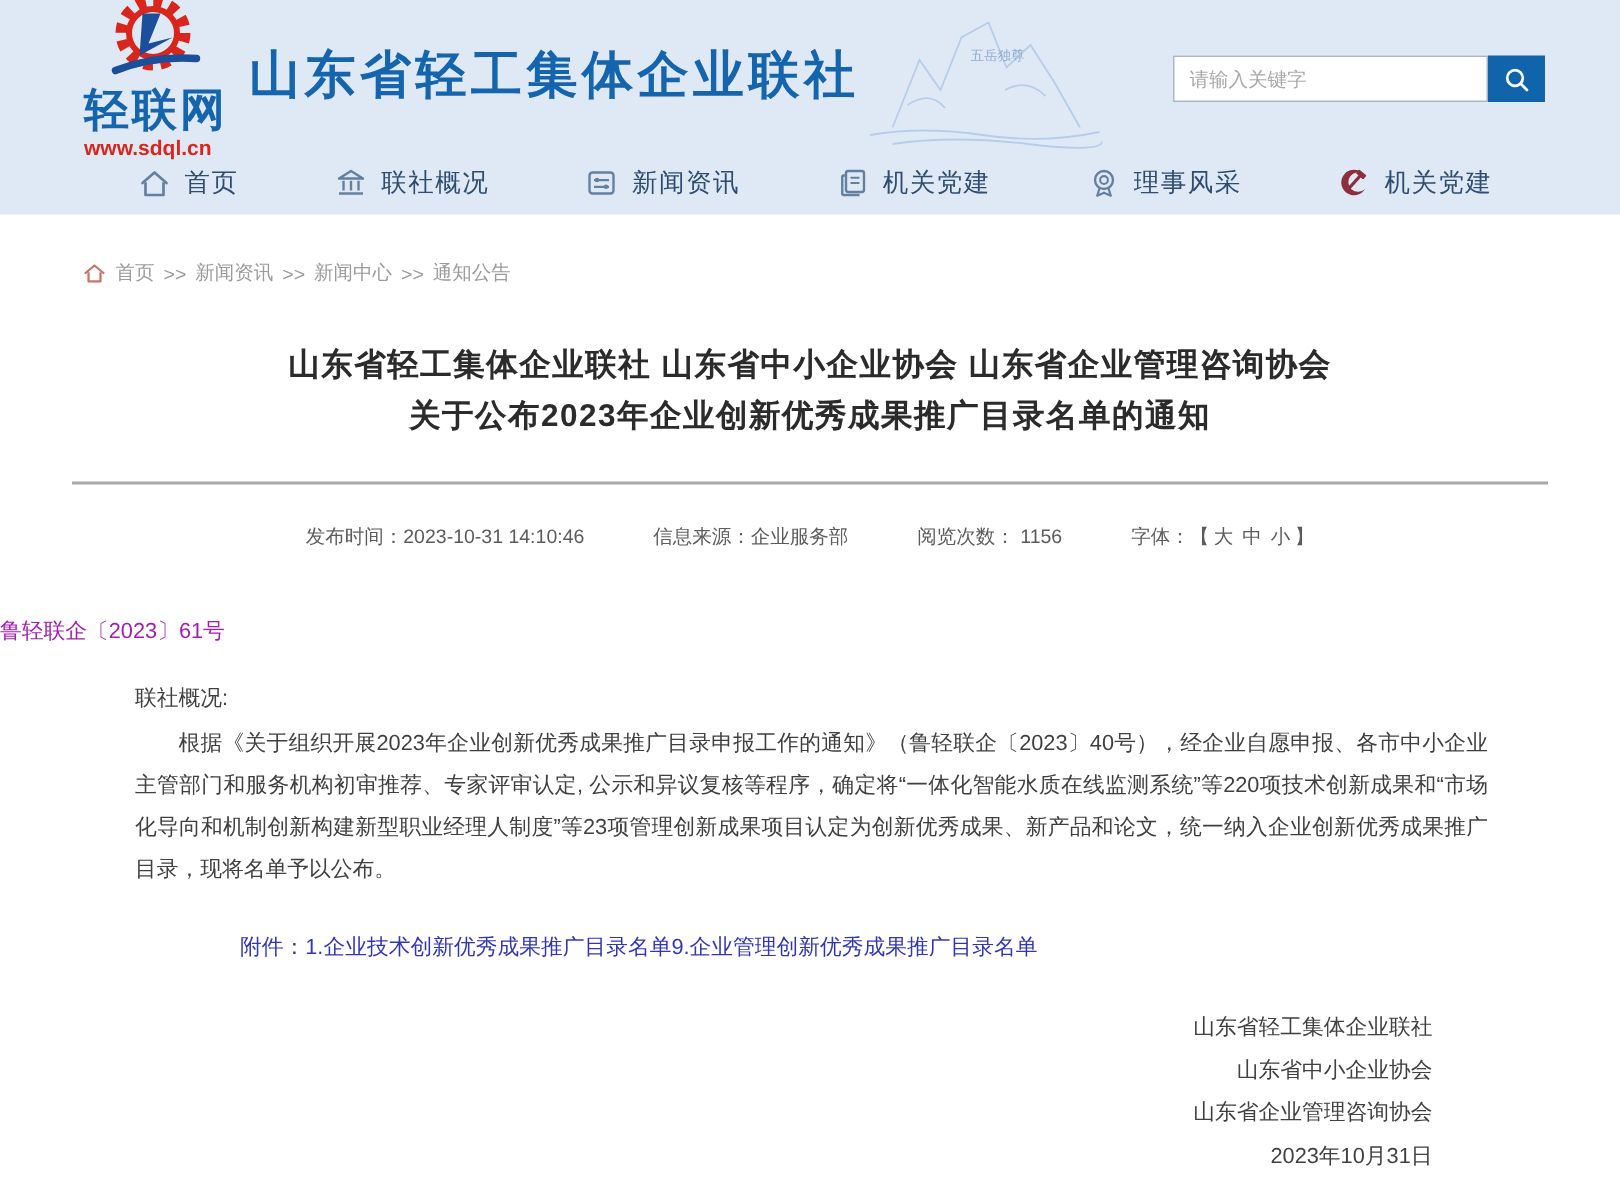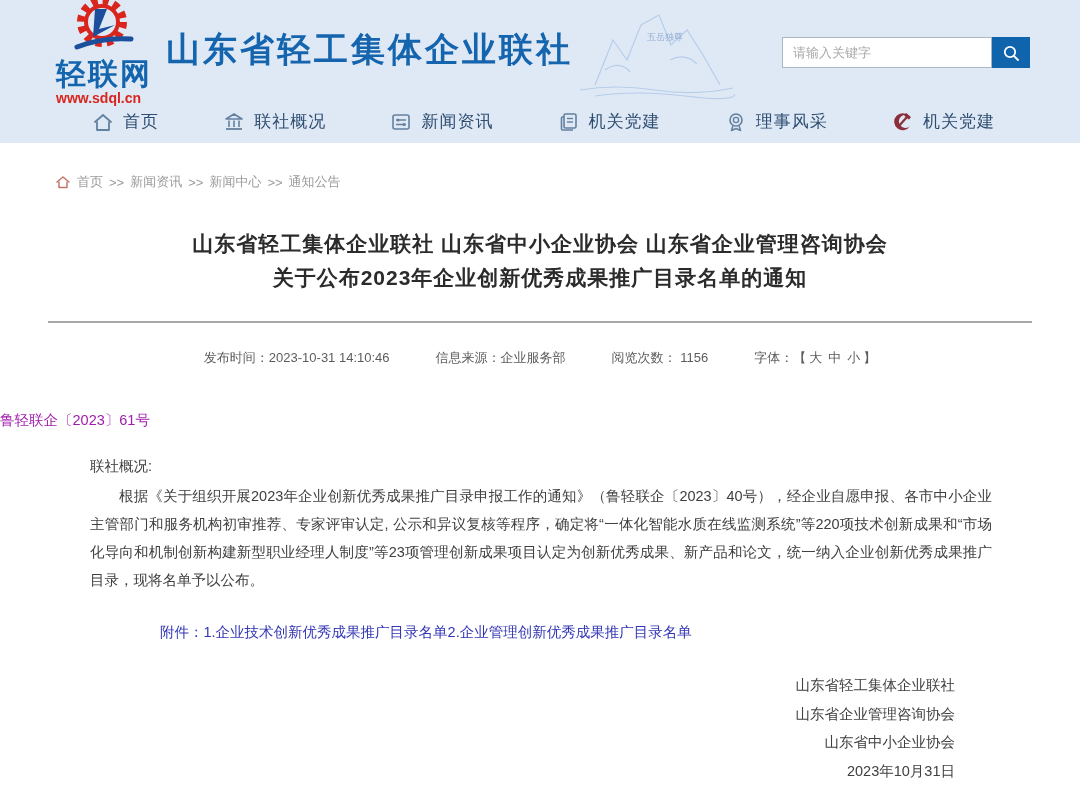--- a/index.html
+++ b/index.html
@@ -188,24 +188,24 @@
 
   <div class="body-text">
     <div class="salutation">联社概况:</div>
     <div class="paragraph">根据《关于组织开展2023年企业创新优秀成果推广目录申报工作的通知》（鲁轻联企〔2023〕40号），经企业自愿申报、各市中小企业主管部门和服务机构初审推荐、专家评审认定, 公示和异议复核等程序，确定将“一体化智能水质在线监测系统”等220项技术创新成果和“市场化导向和机制创新构建新型职业经理人制度”等23项管理创新成果项目认定为创新优秀成果、新产品和论文，统一纳入企业创新优秀成果推广目录，现将名单予以公布。</div>
   </div>
 
   <div class="attachments">
     <span class="attach-label">附件：</span>
     <span class="attach-links">
       <a class="attach-link">1.企业技术创新优秀成果推广目录名单</a>
-      <a class="attach-link">2.企业管理创新优秀成果推广目录名单</a>
+      <a class="attach-link">9.企业管理创新优秀成果推广目录名单</a>
     </span>
   </div>
 
   <div class="signatures">
     <div class="sig-line">山东省轻工集体企业联社</div>
+    <div class="sig-line">山东省中小企业协会</div>
     <div class="sig-line">山东省企业管理咨询协会</div>
-    <div class="sig-line">山东省中小企业协会</div>
     <div class="sig-line">2023年10月31日</div>
   </div>
 
 </div>
 
 </body></html>

